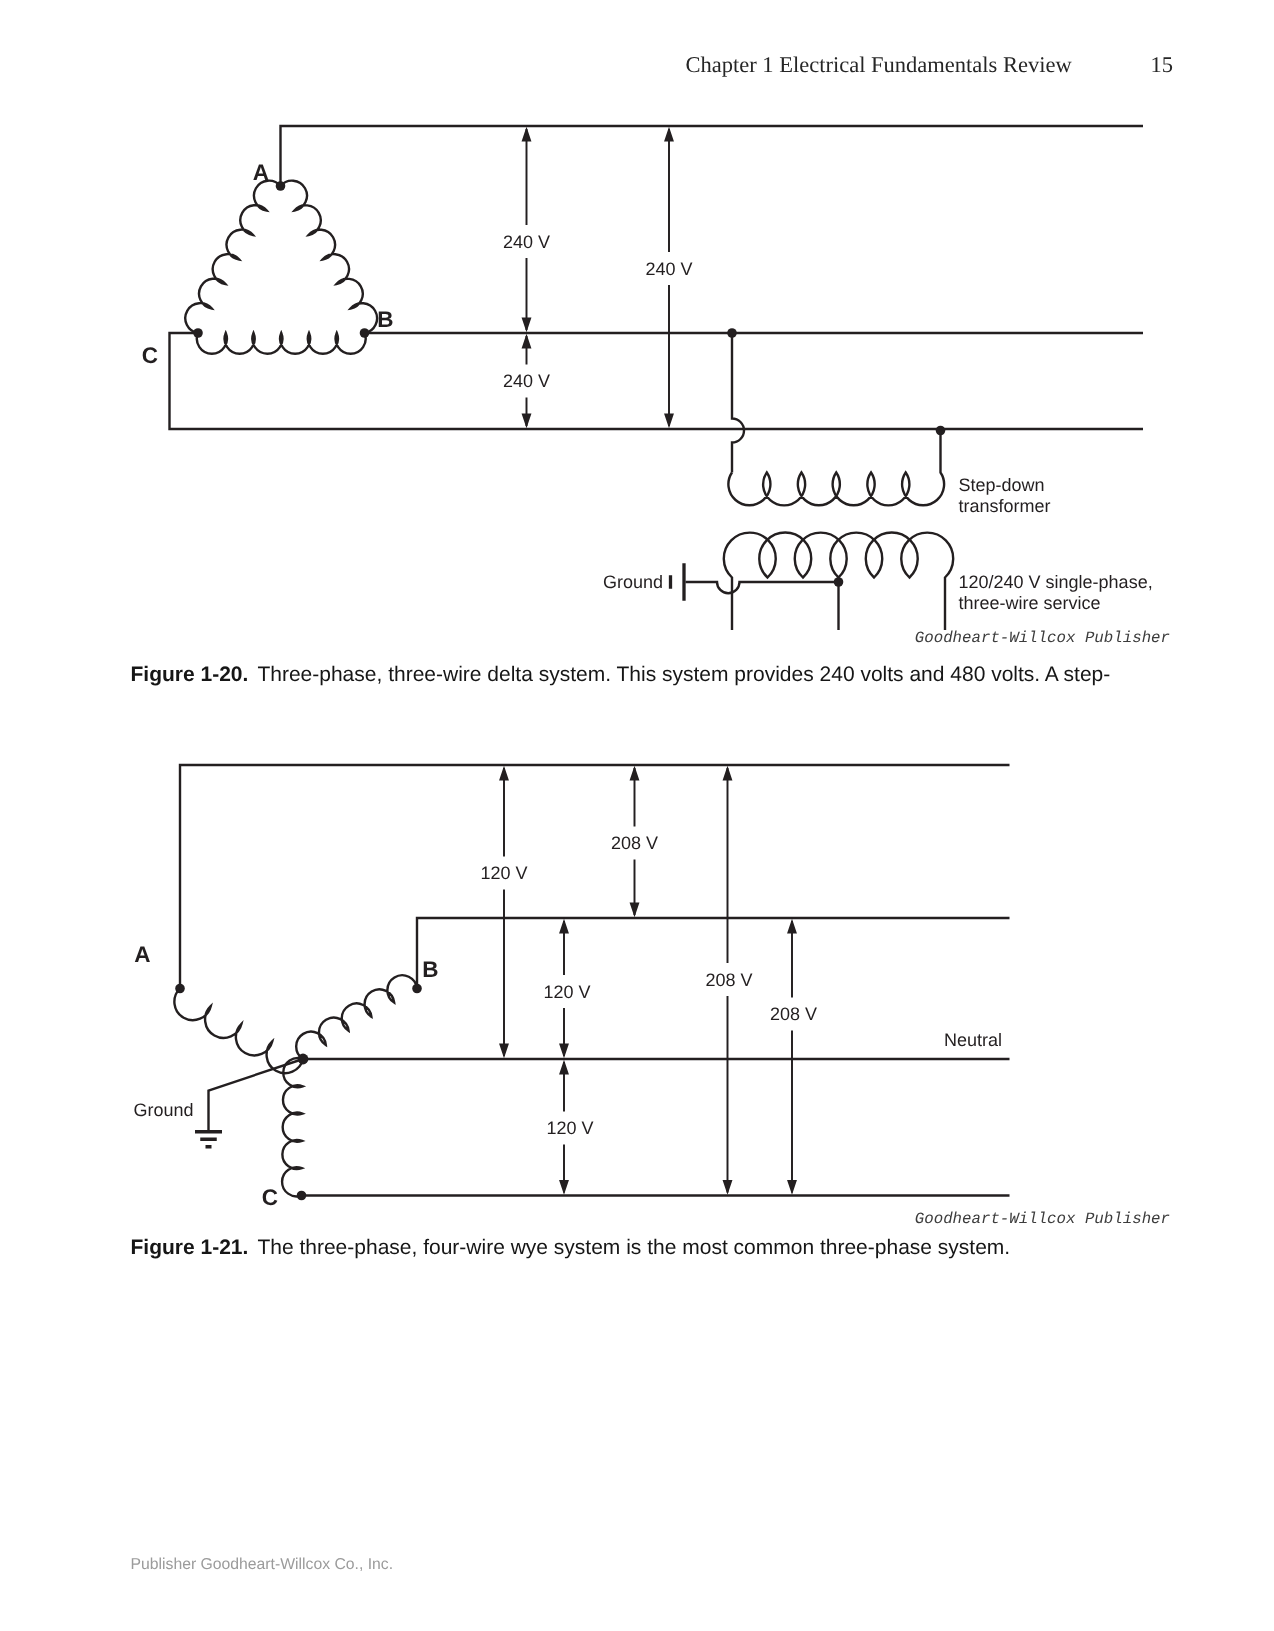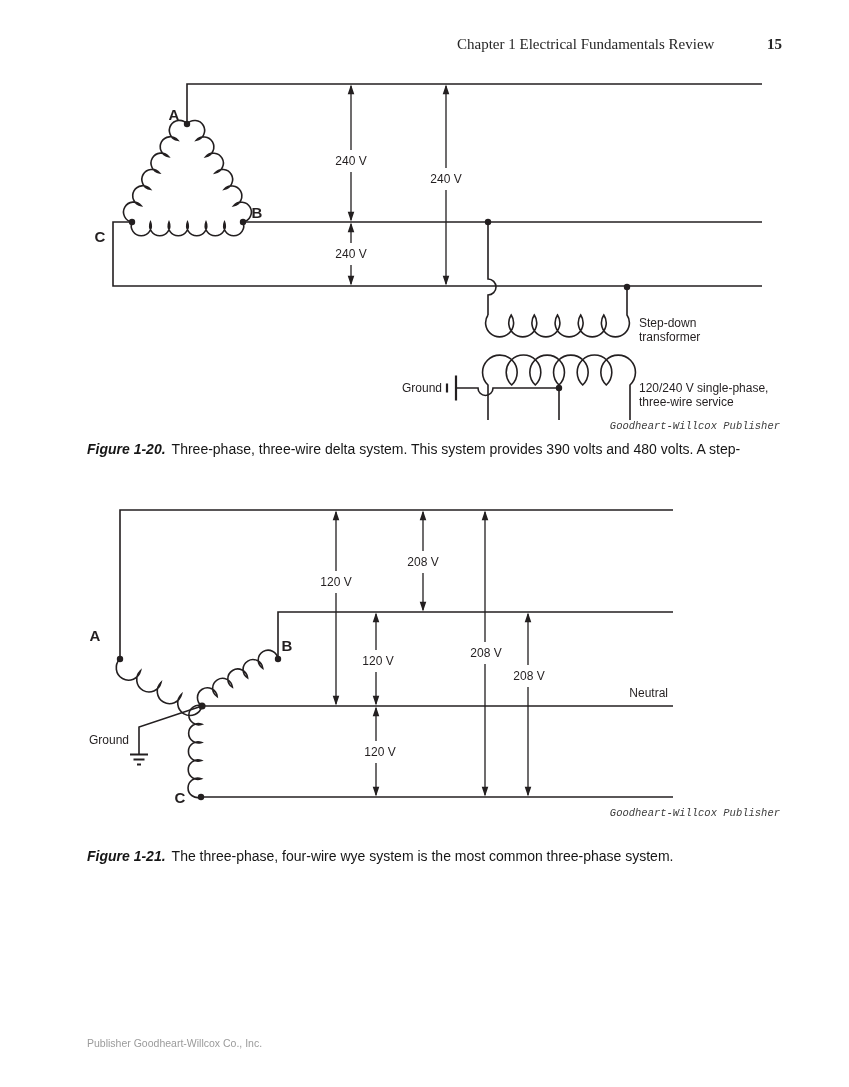--- a/index.html
+++ b/index.html
@@ -2,35 +2,35 @@
 <html><head>
 <meta charset="utf-8">
 <style>
   * { margin:0; padding:0; box-sizing:border-box; }
   html,body { background:#ffffff; }
   body { width:849px; height:1087px; position:relative; font-family:"Liberation Sans", sans-serif; color:#231f20; }
   .page { position:absolute; inset:0; background:#fff; overflow:hidden; }
 
   .header { position:absolute; top:36px; left:457px; width:325px; display:flex; justify-content:space-between; align-items:center;
             font-family:"Liberation Serif", serif; font-size:15px; color:#262626; }
-  .header .pageno { font-weight:bold; }
+  .header .pageno { font-weight:normal; }
 
   svg.diagram { position:absolute; top:0; left:0; }
   .wire { fill:none; stroke:#231f20; stroke-width:1.6; }
   .coil { fill:none; stroke:#231f20; stroke-width:1.6; }
   .arrowline { fill:none; stroke:#231f20; stroke-width:1.3; }
   .ahead { fill:#231f20; stroke:none; }
   .dot { fill:#231f20; stroke:none; }
   .gbar { fill:none; stroke:#231f20; stroke-width:2.2; }
   text.dlabel { font-family:"Liberation Sans", sans-serif; font-size:12px; fill:#231f20; }
   text.tlabel { font-family:"Liberation Sans", sans-serif; font-size:15px; font-weight:bold; fill:#231f20; }
 
   .credit { position:absolute; right:69px; font-family:Liberation Mono, monospace; font-style:italic; font-size:10.5px; color:#3c3c3c; }
   .caption { position:absolute; left:87px; width:700px; font-size:14px; line-height:19px; color:#161616; }
-  .caption .cap-label { font-weight:bold; margin-right:6px;font-style:italic; }
+  .caption .cap-label { font-weight:bold; margin-right:6px; }
   .cap-line { display:block; }
   .footer { position:absolute; left:87px; top:1037px; font-size:10.5px; color:#9b9b9b; }
 </style>
 </head>
 <body>
 
 <div class="page">
 
   <div class="header">
     <span>Chapter 1  Electrical Fundamentals Review</span>
@@ -139,27 +139,27 @@
     <text class="dlabel" x="529" y="680" text-anchor="middle">208 V</text>
     <text class="dlabel" x="380" y="756" text-anchor="middle">120 V</text>
     <text class="dlabel" x="129" y="744" text-anchor="end">Ground</text>
     <text class="dlabel" x="668" y="697" text-anchor="end">Neutral</text>
   </svg>
 
   <div class="credit" style="top:420px;">Goodheart-Willcox Publisher</div>
 
   <div class="caption" style="top:440px;">
     <span class="cap-line">
-      <span class="cap-label">Figure 1-20.</span><span>Three-phase, three-wire delta system. This system provides 390 volts and 480 volts. A step-</span>
+      <span class="cap-label">Figure 1-20.</span><span>Three-phase, three-wire delta system. This system provides 240 volts and 480 volts. A step-</span>
     </span>
   </div>
 
   <div class="credit" style="top:807px;">Goodheart-Willcox Publisher</div>
 
-  <div class="caption" style="top:847px;">
+  <div class="caption" style="top:822px;">
     <span class="cap-line">
       <span class="cap-label">Figure 1-21.</span><span>The three-phase, four-wire wye system is the most common three-phase system.</span>
     </span>
   </div>
 
   <div class="footer">Publisher Goodheart-Willcox Co., Inc.</div>
 
 </div>
 
 </body></html>

